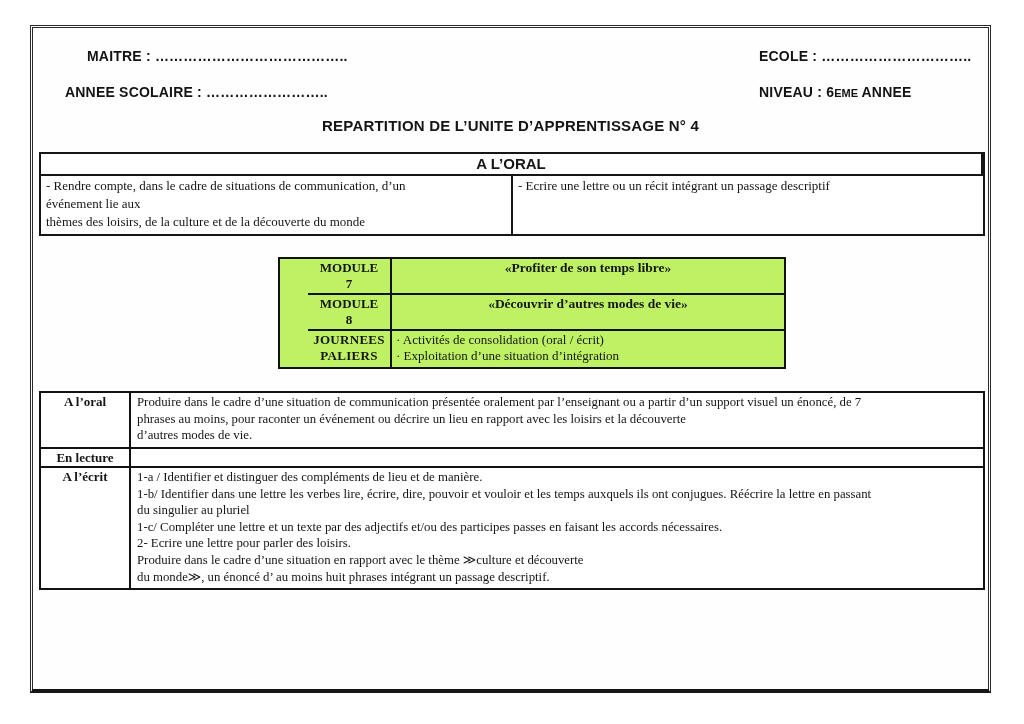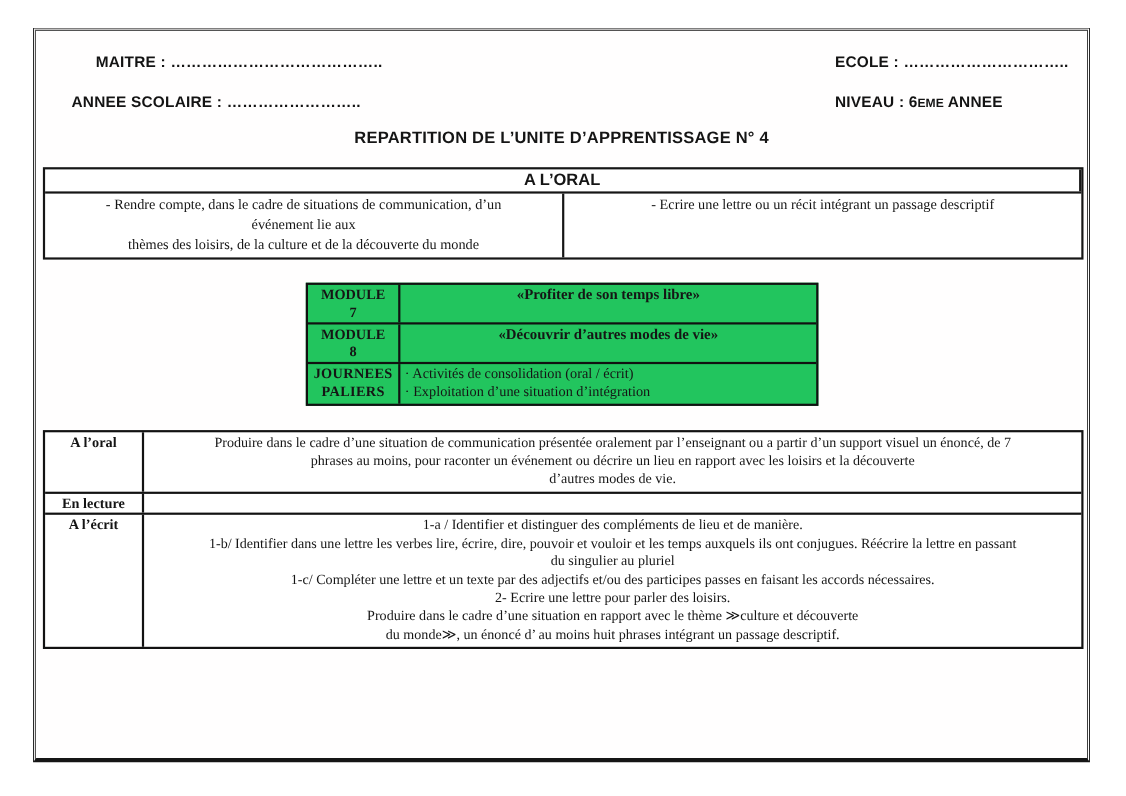--- a/index.html
+++ b/index.html
@@ -17,21 +17,21 @@
     left: 30px;
     top: 25px;
     width: 961px;
     height: 668px;
     box-sizing: border-box;
     border: 3px double #2a2a2a;
     border-bottom: 4px solid #151515;
     background: #fffefe;
   }
   .abs { position: absolute; }
-  .preline { white-space: pre-line; text-align: center; }
+  .preline { white-space: pre-line; }
 
   
   .hdr {
     font-family: "Liberation Sans", sans-serif;
     font-size: 14px;
     font-weight: 600;
     letter-spacing: 0.2px;
     color: #131313;
   }
   .hdr-maitre { left: 14px; top: 20px; margin-left: 40px; }
@@ -78,24 +78,25 @@
 
   .caption-subthemes {
     left: 0; right: 0; top: 203px;
     text-align: center;
     font-size: 13.5px;
     font-weight: 600;
   }
 
   
   .tbl-modules {
-    left: 245px; top: 229px; width: 466px;
+    left: 245px; top: 229px; width: 508px;
     box-sizing: border-box;
     border: 2px solid #111;
-    background: #22c55e;
+    background: #bef264;
+    padding-left: 28px;
   }
   .mod-row { display: flex; }
   .mod-row + .mod-row { border-top: 2px solid #111; }
   .mod-label {
     width: 84px;
     flex: 0 0 84px;
     box-sizing: border-box;
     border-right: 2px solid #111;
     text-align: center;
     font-size: 13px;

